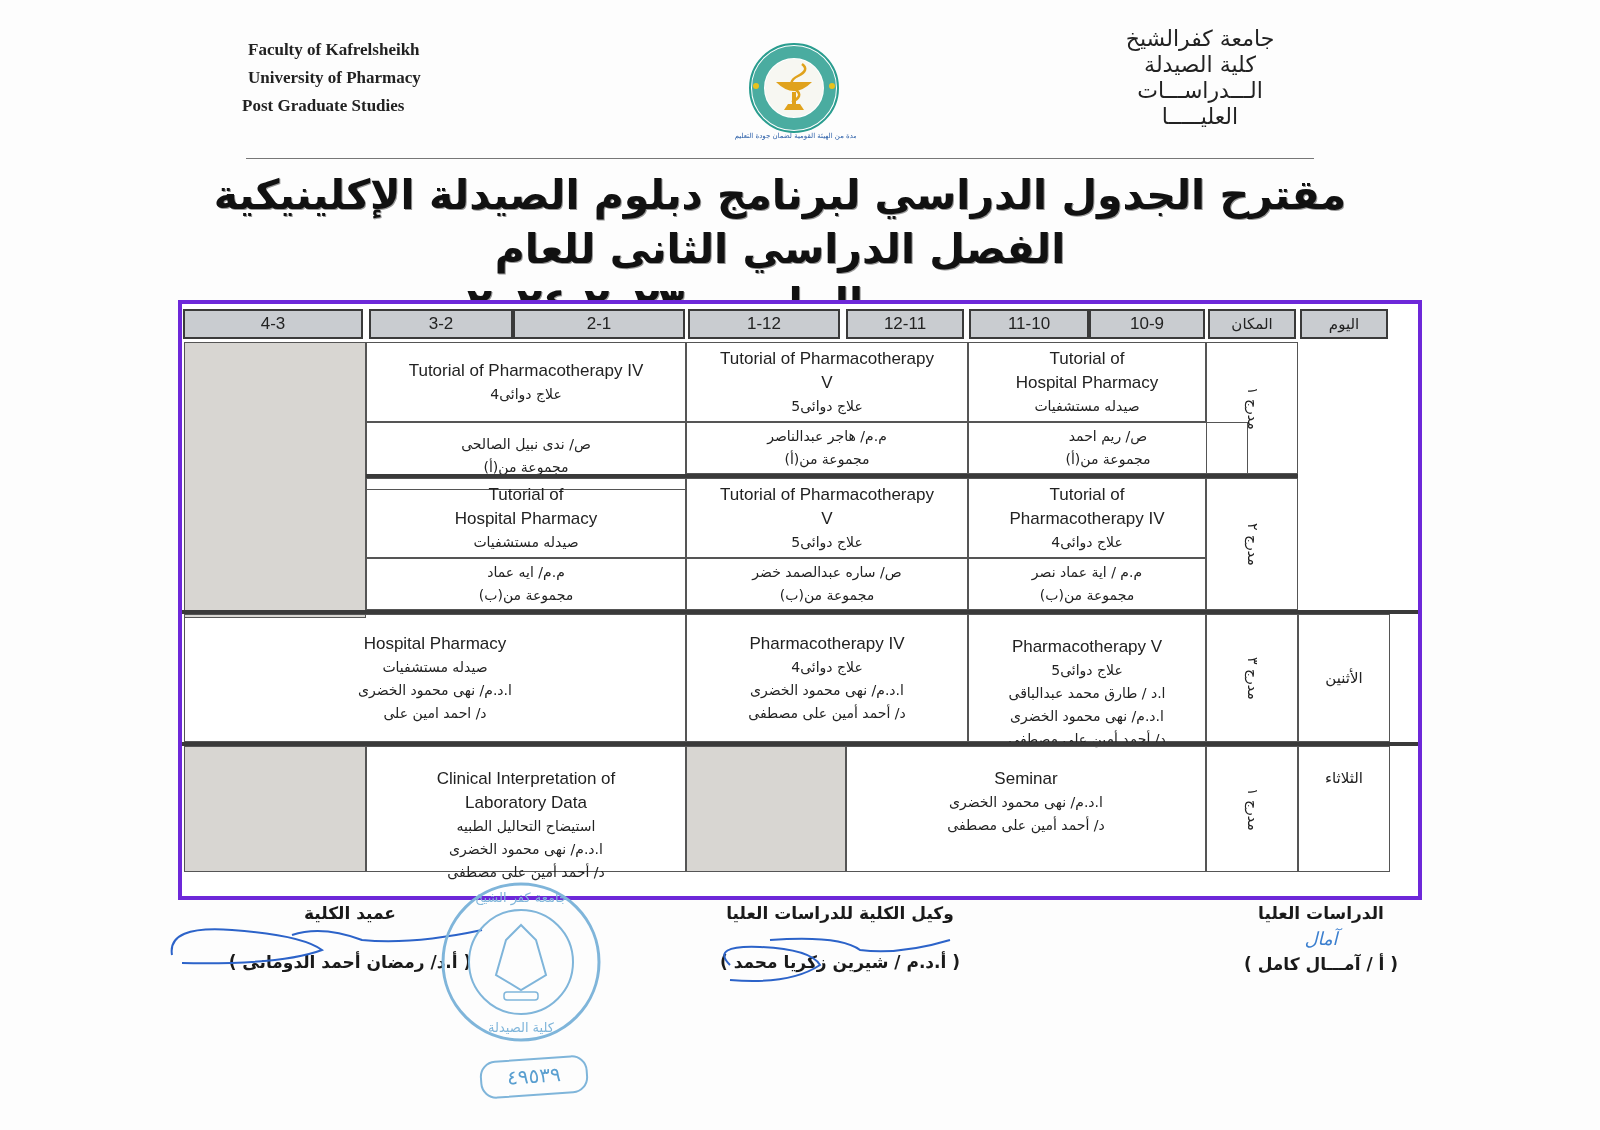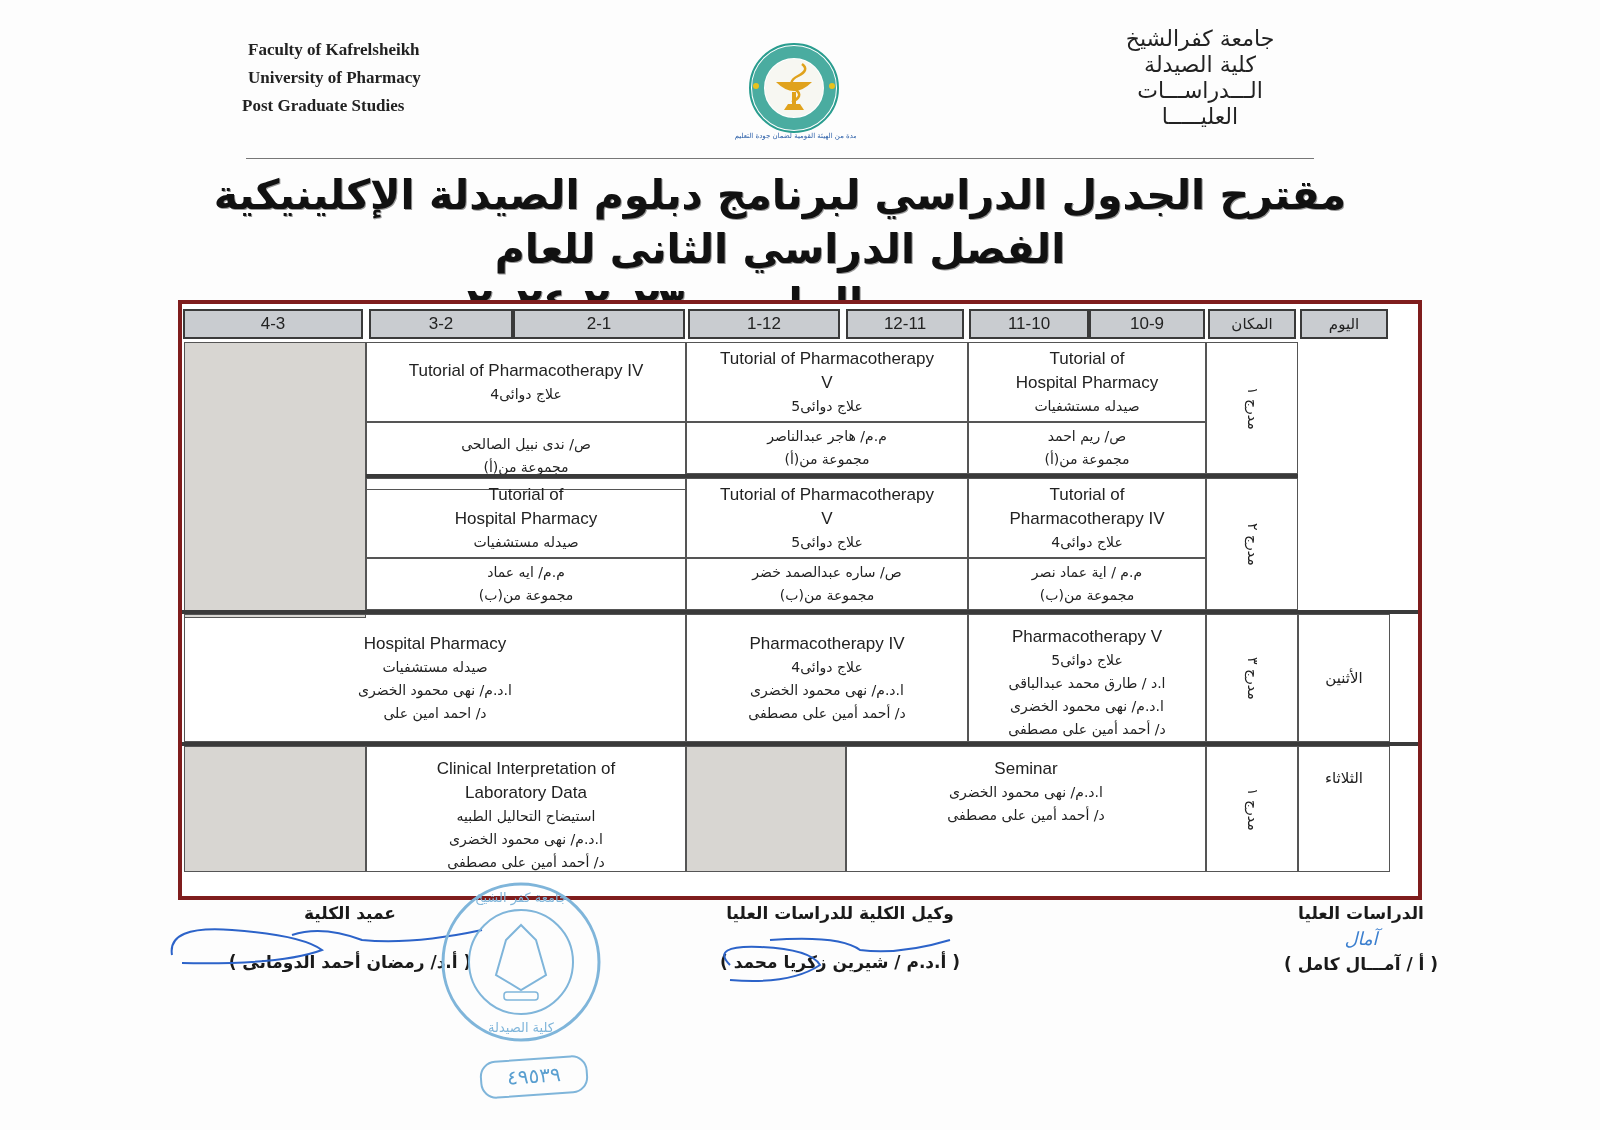--- a/index.html
+++ b/index.html
@@ -5,27 +5,27 @@
   html, body { margin:0; padding:0; }
   body { width:1600px; height:1130px; background:#fdfdfd; position:relative; overflow:hidden; font-family:"DejaVu Sans", sans-serif; color:#1a1a1a; }
   .en-head { position:absolute; left:248px; top:36px; font-family:"Liberation Serif", serif; font-weight:bold; font-size:17px; line-height:28px; color:#222; }
   .en-head div:nth-child(3){ margin-left:-6px; }
   .ar-head { position:absolute; right:300px; top:26px; direction:rtl; text-align:center; font-family:"DejaVu Sans", sans-serif; font-size:22px; line-height:26px; color:#222; width:200px; }
   .logo { position:absolute; left:732px; top:42px; width:124px; height:100px; }
   .head-rule { position:absolute; left:246px; top:158px; width:1068px; height:1px; background:#777; }
   .title { position:absolute; left:160px; top:168px; width:1240px; direction:rtl; text-align:center; font-family:"DejaVu Sans", sans-serif; font-weight:bold; font-size:41px; line-height:54px; color:#111; text-shadow:1px 1px 0 #999; }
   .title .line2{ padding-right:230px; }
 
-  .tbl { position:absolute; left:178px; top:300px; width:1244px; height:600px; border:4px solid #7f1d1d; box-sizing:border-box; background:#fff; }
+  .tbl { position:absolute; left:178px; top:300px; width:1244px; height:600px; border:4px solid #6d28d9; box-sizing:border-box; background:#fff; }
   .hdr { position:absolute; top:5px; height:30px; background:#c9ccd0; border:2px solid #3a3a3a; box-sizing:border-box; text-align:center; font-family:"Liberation Sans", sans-serif; font-size:17px; line-height:26px; color:#222; }
   .hdr.ar { font-family:"DejaVu Sans", sans-serif; font-size:15px; }
   .cell { position:absolute; box-sizing:border-box; border:1px solid #555; text-align:center; font-size:15px; line-height:23px; display:flex; flex-direction:column; justify-content:center; align-items:center; }
   .cell .en { font-family:"Liberation Sans", sans-serif; font-size:17px; line-height:24px; color:#222; }
   .cell .ar { font-family:"DejaVu Sans", sans-serif; direction:rtl; font-size:14px; line-height:23px; color:#222; }
-  .cell.top { justify-content:flex-start; padding-top:10px; }
+  .cell.top { justify-content:flex-start; padding-top:20px; }
   .grey { background:#d8d6d2; }
   .rowsep { position:absolute; height:4px; background:#3a3a3a; }
   .day { font-family:"DejaVu Sans", sans-serif; direction:rtl; font-size:15px; color:#222; }
   .loc { writing-mode:vertical-rl; font-family:"DejaVu Sans", sans-serif; direction:rtl; font-size:14px; color:#222; }
 
   .sig { position:absolute; direction:rtl; text-align:center; font-family:"DejaVu Sans", sans-serif; font-size:17px; color:#1a1a1a; }
   .sig .role { font-weight:bold; line-height:30px; }
   .sig .name { font-weight:bold; margin-top:24px; }
   .scribble { position:absolute; }
   .stamp { position:absolute; left:436px; top:880px; width:170px; height:165px; }
@@ -99,21 +99,21 @@
   <div class="cell" style="left:504px; top:118px; width:282px; height:52px;">
     <div class="ar">م.م/ هاجر عبدالناصر</div>
     <div class="ar">مجموعة من(أ)</div>
   </div>
 
   <div class="cell" style="left:786px; top:38px; width:238px; height:80px;">
     <div class="en">Tutorial of</div>
     <div class="en">Hospital Pharmacy</div>
     <div class="ar">صيدله مستشفيات</div>
   </div>
-  <div class="cell" style="left:786px; top:118px; width:238px; height:52px;">
+  <div class="cell" style="left:786px; top:118px; width:280px; height:52px;">
     <div class="ar">ص/ ريم احمد</div>
     <div class="ar">مجموعة من(أ)</div>
   </div>
 
   <div class="cell" style="left:1024px; top:38px; width:92px; height:132px;">
     <div class="loc">مدرج ١</div>
   </div>
 
   <div class="rowsep" style="left:184px; top:170px; width:932px;"></div>
 
@@ -197,21 +197,21 @@
     <div class="ar">د/ أحمد أمين على مصطفى</div>
   </div>
   <div class="cell" style="left:1024px; top:442px; width:92px; height:126px;">
     <div class="loc">مدرج ١</div>
   </div>
   <div class="cell top" style="left:1116px; top:442px; width:92px; height:126px; padding-top:20px;">
     <div class="day">الثلاثاء</div>
   </div>
 </div>
 
-<div class="sig" style="left:1236px; top:898px; width:170px;margin-left:40px;">
+<div class="sig" style="left:1236px; top:898px; width:170px;">
   <div class="role">الدراسات العليا</div>
   <div style="color:#3b7fcf; font-size:18px; line-height:22px; font-style:italic;">آمال</div>
   <div class="name" style="margin-top:4px;">( أ / آمـــال كامل )</div>
 </div>
 
 <div class="sig" style="left:710px; top:898px; width:260px;">
   <div class="role">وكيل الكلية للدراسات العليا</div>
   <div class="name">( أ.د.م / شيرين زكريا محمد )</div>
 </div>
 <svg class="scribble" style="left:700px; top:925px;" width="290" height="70">

